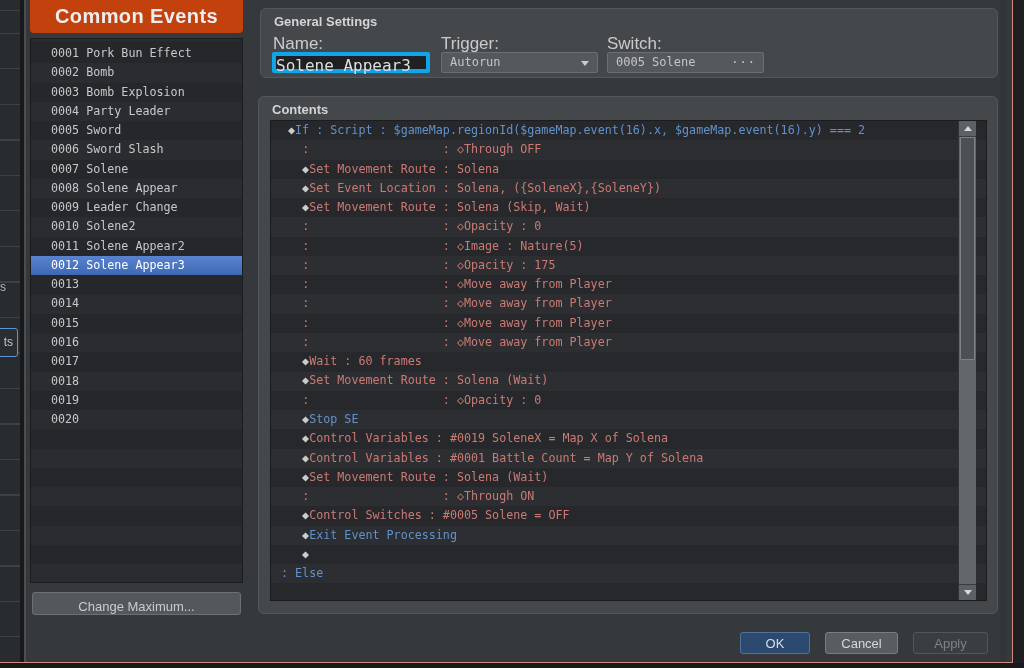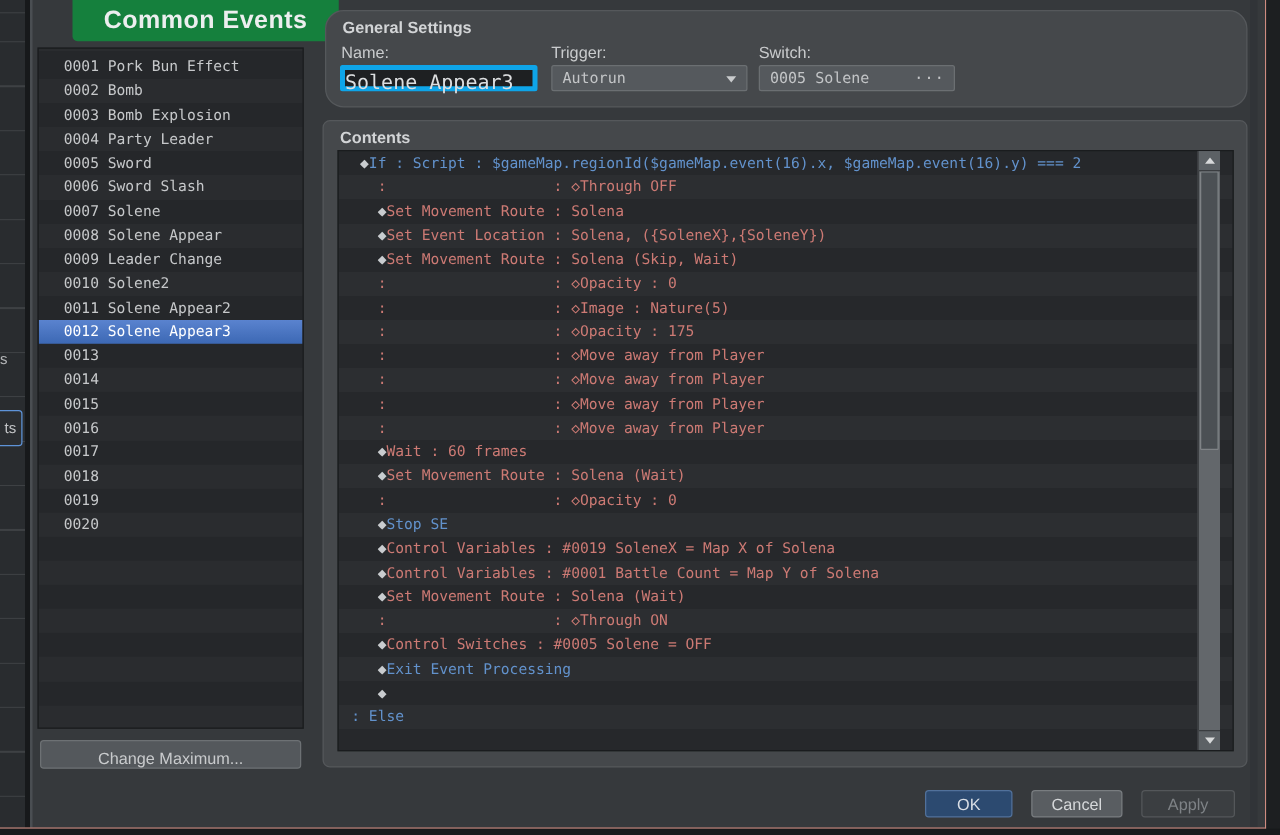--- a/index.html
+++ b/index.html
@@ -19,44 +19,44 @@
               line-height:27px;text-align:right;padding-right:4px;box-sizing:border-box;}
 
   
   .edge-shadow{position:absolute;left:1000px;top:0;width:6px;height:662px;background:#2e3134;opacity:.55;}
   .border-right{position:absolute;left:1011.5px;top:0;width:1.5px;height:663px;background:#cf8b80;}
   .border-bottom{position:absolute;left:0;top:661.5px;width:1013px;height:1.5px;background:#cf8b80;}
   .outside-right{position:absolute;left:1013px;top:0;width:11px;height:668px;background:#1d1f21;}
   .outside-bottom{position:absolute;left:0;top:663px;width:1024px;height:5px;background:#17191b;}
 
   
-  .title-panel{position:absolute;left:30px;top:0;width:213px;height:33px;background:#15803d;
+  .title-panel{position:absolute;left:30px;top:0;width:213px;height:33px;background:#c2410c;
                border-radius:0 0 4px 4px;display:flex;align-items:center;justify-content:center;
-               color:#eceeef;font-size:20px;font-weight:bold;letter-spacing:.4px;margin-left:28px;}
+               color:#eceeef;font-size:20px;font-weight:bold;letter-spacing:.4px;}
 
   
   .event-list{position:absolute;left:30px;top:38px;width:213px;height:545px;box-sizing:border-box;
               background-color:#25272a;border:1px solid #1a1c1e;
               background-image:repeating-linear-gradient(180deg,#25272a 0 19.27px,#2a2c2f 19.27px 38.54px);
               background-position:0 5px;overflow:hidden;}
   .event-rows{position:absolute;left:0;top:5px;right:0;}
   .ev-row{height:19.27px;line-height:19.27px;padding-left:20px;white-space:pre;
           font-family:"DejaVu Sans Mono",monospace;font-size:11.7px;color:#c6c8ca;}
   .ev-row.selected{background:linear-gradient(180deg,#5a83cf,#3c68b4);color:#ffffff;}
 
   .change-max{position:absolute;left:32px;top:592px;width:209px;height:23px;box-sizing:border-box;
               background:#54585c;border:1px solid #6d7174;border-radius:3px;color:#c9cbcd;
               font-size:13px;display:flex;align-items:flex-end;justify-content:center;}
 
   
   .groupbox{position:absolute;background:#45484b;border:1px solid #55585b;border-radius:6px;box-sizing:border-box;}
-  .gs-box{left:260px;top:8px;width:738px;height:78px;border-radius:15px;}
+  .gs-box{left:260px;top:8px;width:738px;height:70px;}
   .ct-box{left:258px;top:96px;width:740px;height:518px;}
   .group-title{position:absolute;left:13px;top:5px;font-size:13px;font-weight:bold;color:#d2d4d6;}
-  .field-label{position:absolute;top:25px;font-size:13px;color:#c9cbcd;}
+  .field-label{position:absolute;top:25px;font-size:17px;color:#c9cbcd;}
 
   .text-input{position:absolute;top:43px;height:21px;box-sizing:border-box;background:#1e2022;
               border:4px solid #0ea5e9;border-radius:2px;color:#dcdee0;
               font-family:"DejaVu Sans Mono",monospace;font-size:16px;line-height:19px;}
   .drop{position:absolute;top:43px;height:21px;box-sizing:border-box;background:#55595d;
         border:1px solid #6b6f72;border-radius:2px;color:#c3c5c7;
         font-family:"DejaVu Sans Mono",monospace;font-size:12px;line-height:19px;padding-left:8px;}
   .drop-arrow{position:absolute;right:8px;top:8px;width:0;height:0;border-left:4.5px solid transparent;
               border-right:4.5px solid transparent;border-top:5px solid #c9cbcd;}
   .browse-dots{position:absolute;right:7px;top:0;line-height:19px;color:#c6c8ca;font-size:12px;letter-spacing:1px;}

